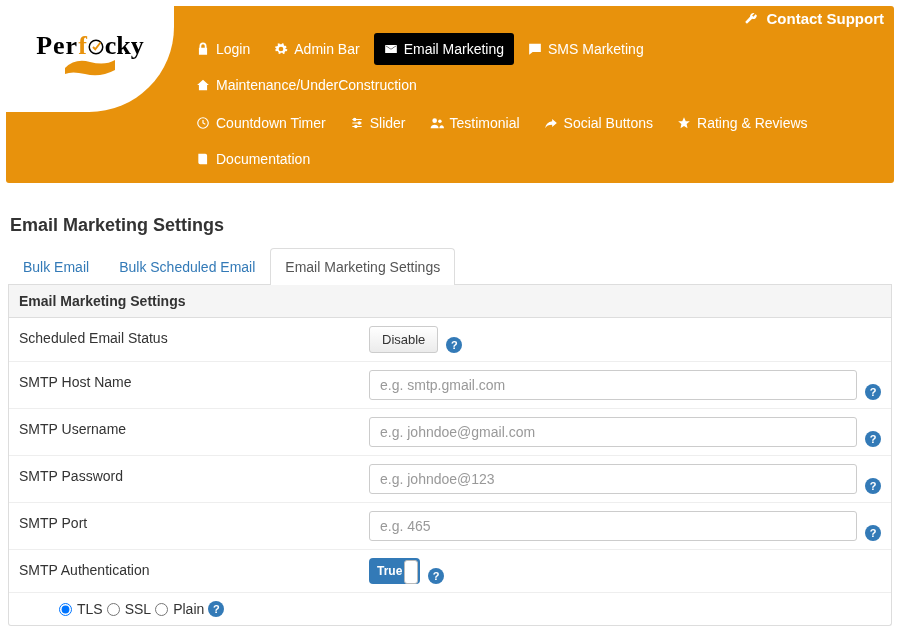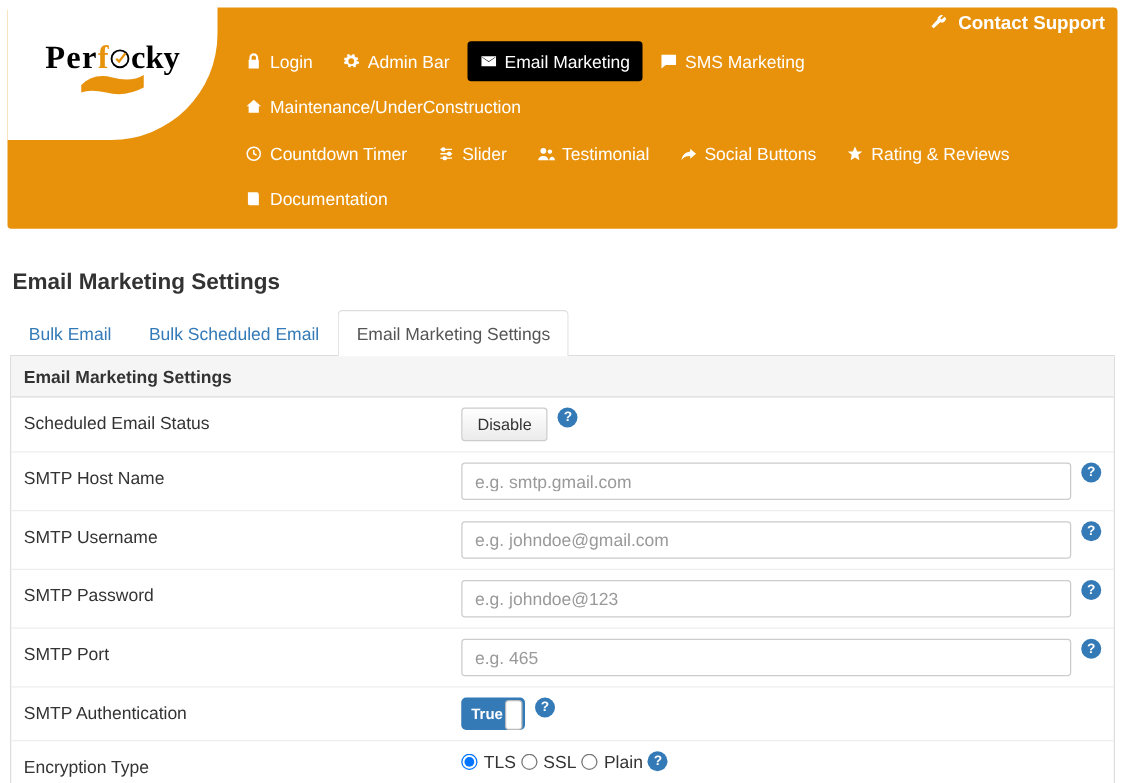--- a/index.html
+++ b/index.html
@@ -51,21 +51,21 @@
   .panel { border:1px solid #ddd; border-top:none; border-radius:0 0 3px 3px; }
   .panel-heading {
     background:#f5f5f5; border-bottom:1px solid #ddd;
     padding:8px 10px; font-weight:700; font-size:14px;
   }
   .form-row {
     display:flex; border-bottom:1px solid #eee; padding:8px 10px; align-items:flex-start;
   }
   .form-row:last-child { border-bottom:none; }
   .form-label { width: 310px; flex:0 0 310px; font-size:14px; color:#333; padding-top:4px;}
-  .form-control-wrap { flex:1; display:flex; align-items:flex-start; gap:8px;padding-left:40px; }
+  .form-control-wrap { flex:1; display:flex; align-items:flex-end; gap:8px;padding-left:40px; }
   .form-input {
     flex:1; height:30px; border:1px solid #ccc; border-radius:3px;
     padding:4px 10px; font-size:14px; color:#555; background:#fff;
   }
   .form-input::placeholder { color:#999; }
   .help-icon {
     width:16px; height:16px; border-radius:50%; background:#337ab7;
     color:#fff; font-size:11px; font-weight:700; display:inline-flex;
     align-items:center; justify-content:center; cursor:pointer; flex:0 0 16px;
   }
@@ -247,21 +247,20 @@
 
     <div class="form-row">
       <div class="form-label">SMTP Authentication</div>
       <div class="form-control-wrap">
         <div class="toggle-true">True</div>
         <span class="help-icon">?</span>
       </div>
     </div>
 
     <div class="form-row">
-      <div class="form-label">Encryption Type</div>
       <div class="form-control-wrap">
         <div class="radio-group">
           <label class="radio-item">
             <input type="radio" name="enc" checked="" style="">
             <span>TLS</span>
           </label>
           <label class="radio-item">
             <input type="radio" name="enc" style="">
             <span>SSL</span>
           </label>

